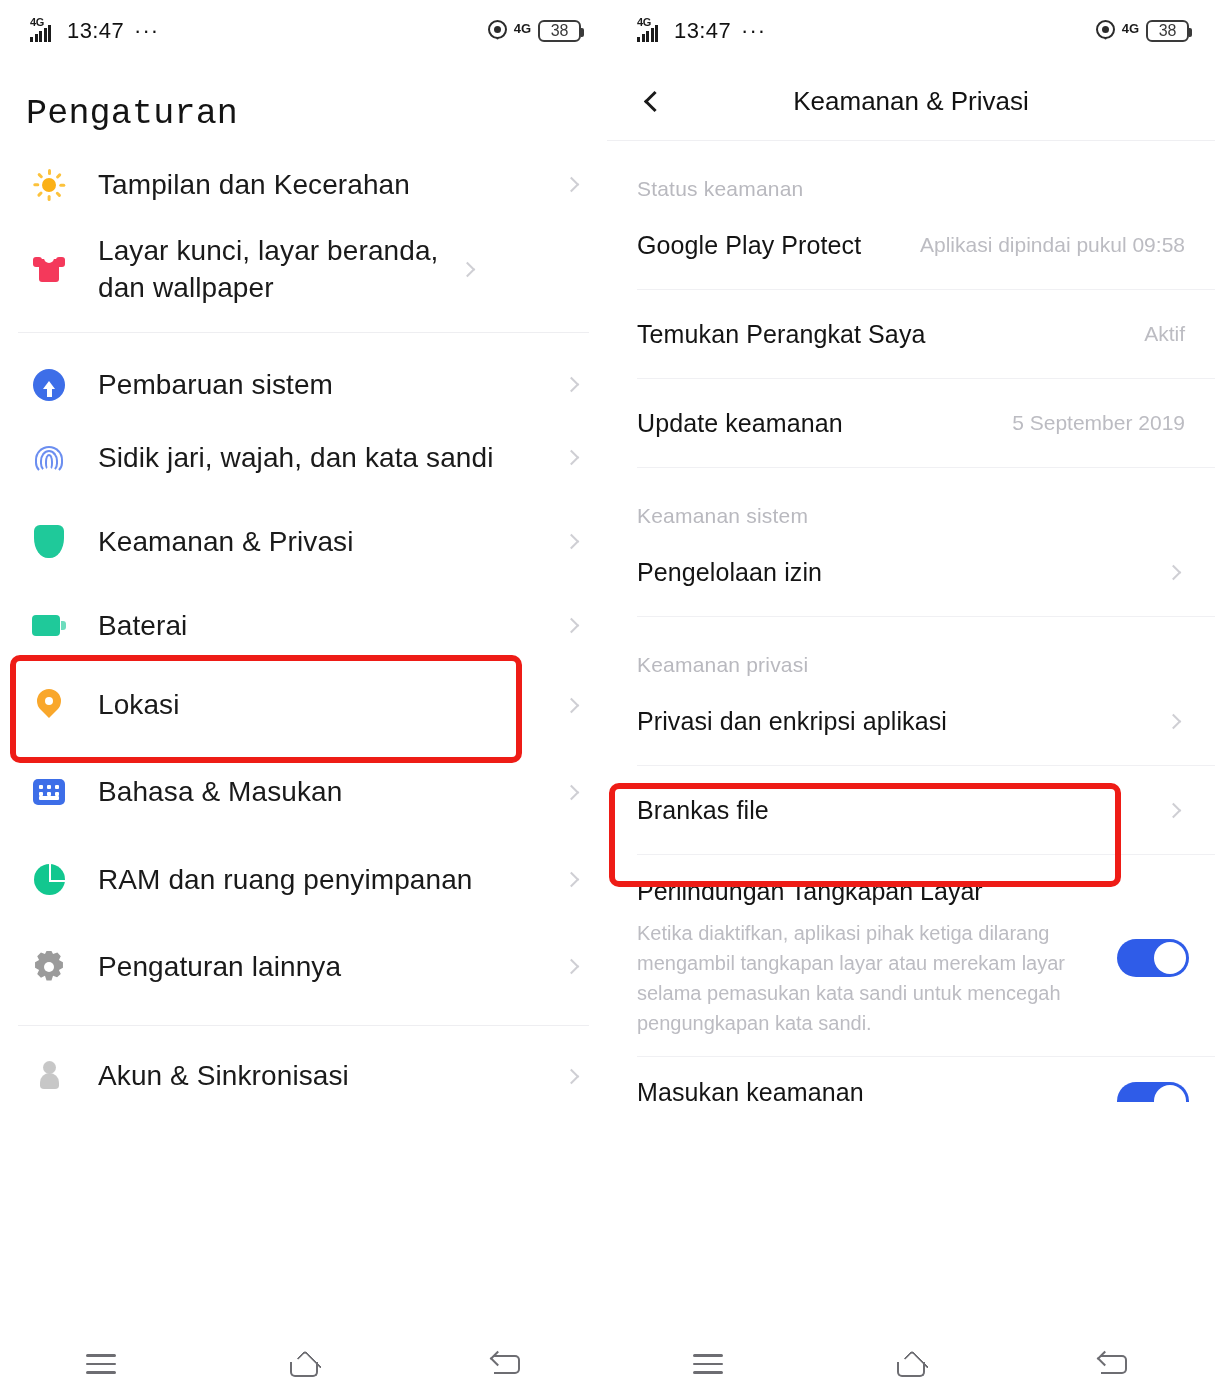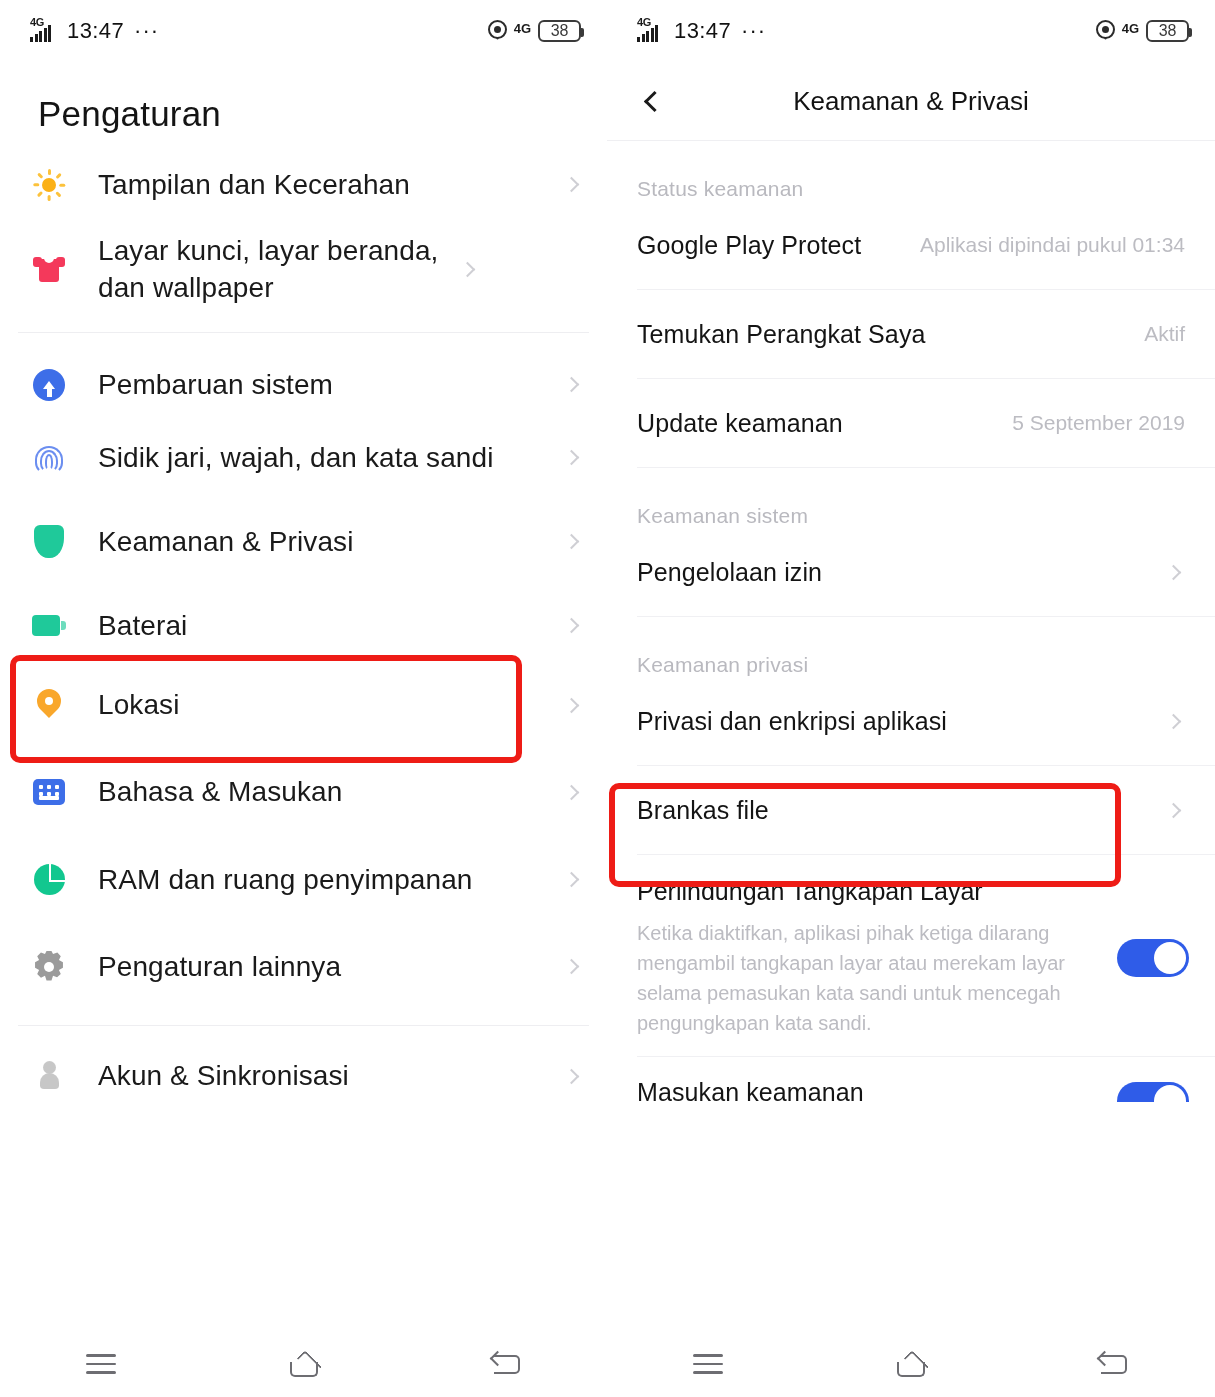--- a/index.html
+++ b/index.html
@@ -51,22 +51,23 @@
     display: flex; align-items: center; justify-content: center; position: relative;
   }
   .battery::after {
     content: ""; position: absolute; right: -5px; top: 6px;
     width: 3px; height: 9px; background: #3a3a3a; border-radius: 0 2px 2px 0;
   }
   .batt-num { font-size: 16px; color: #3a3a3a; letter-spacing: -0.2px; }
 
   
   .page-title {
-    font-size: 35px; color: #141414; padding: 32px 0 0 38px;
+    font-size: 35px; color: #141414; padding: 32px 0 0 26px;
     letter-spacing: 0.2px;
+    font-family: Liberation Mono, monospace;
   }
   .searchbar {
     margin: 30px 18px 0 18px; height: 52px; background: #f4f4f6;
     border-radius: 26px; display: flex; align-items: center; padding: 0 22px;
     gap: 14px;
   }
   .mag {
     width: 17px; height: 17px; border: 2px solid #c7c7cc; border-radius: 50%;
     position: relative; flex: none;
   }
@@ -450,21 +451,21 @@
     <div class="topbar">
       <span class="back-chev"></span>
       <span class="ttl">Keamanan &amp; Privasi</span>
     </div>
     <div class="thin-sep"></div>
 
     <div class="sec-hdr">Status keamanan</div>
 
     <div class="r-row">
       <span class="t">Google Play Protect</span>
-      <span class="v">Aplikasi dipindai pukul 01:34</span>
+      <span class="v">Aplikasi dipindai pukul 09:58</span>
     </div>
     <div class="r-sep"></div>
 
     <div class="r-row">
       <span class="t">Temukan Perangkat Saya</span>
       <span class="v">Aktif</span>
     </div>
     <div class="r-sep"></div>
 
     <div class="r-row">

